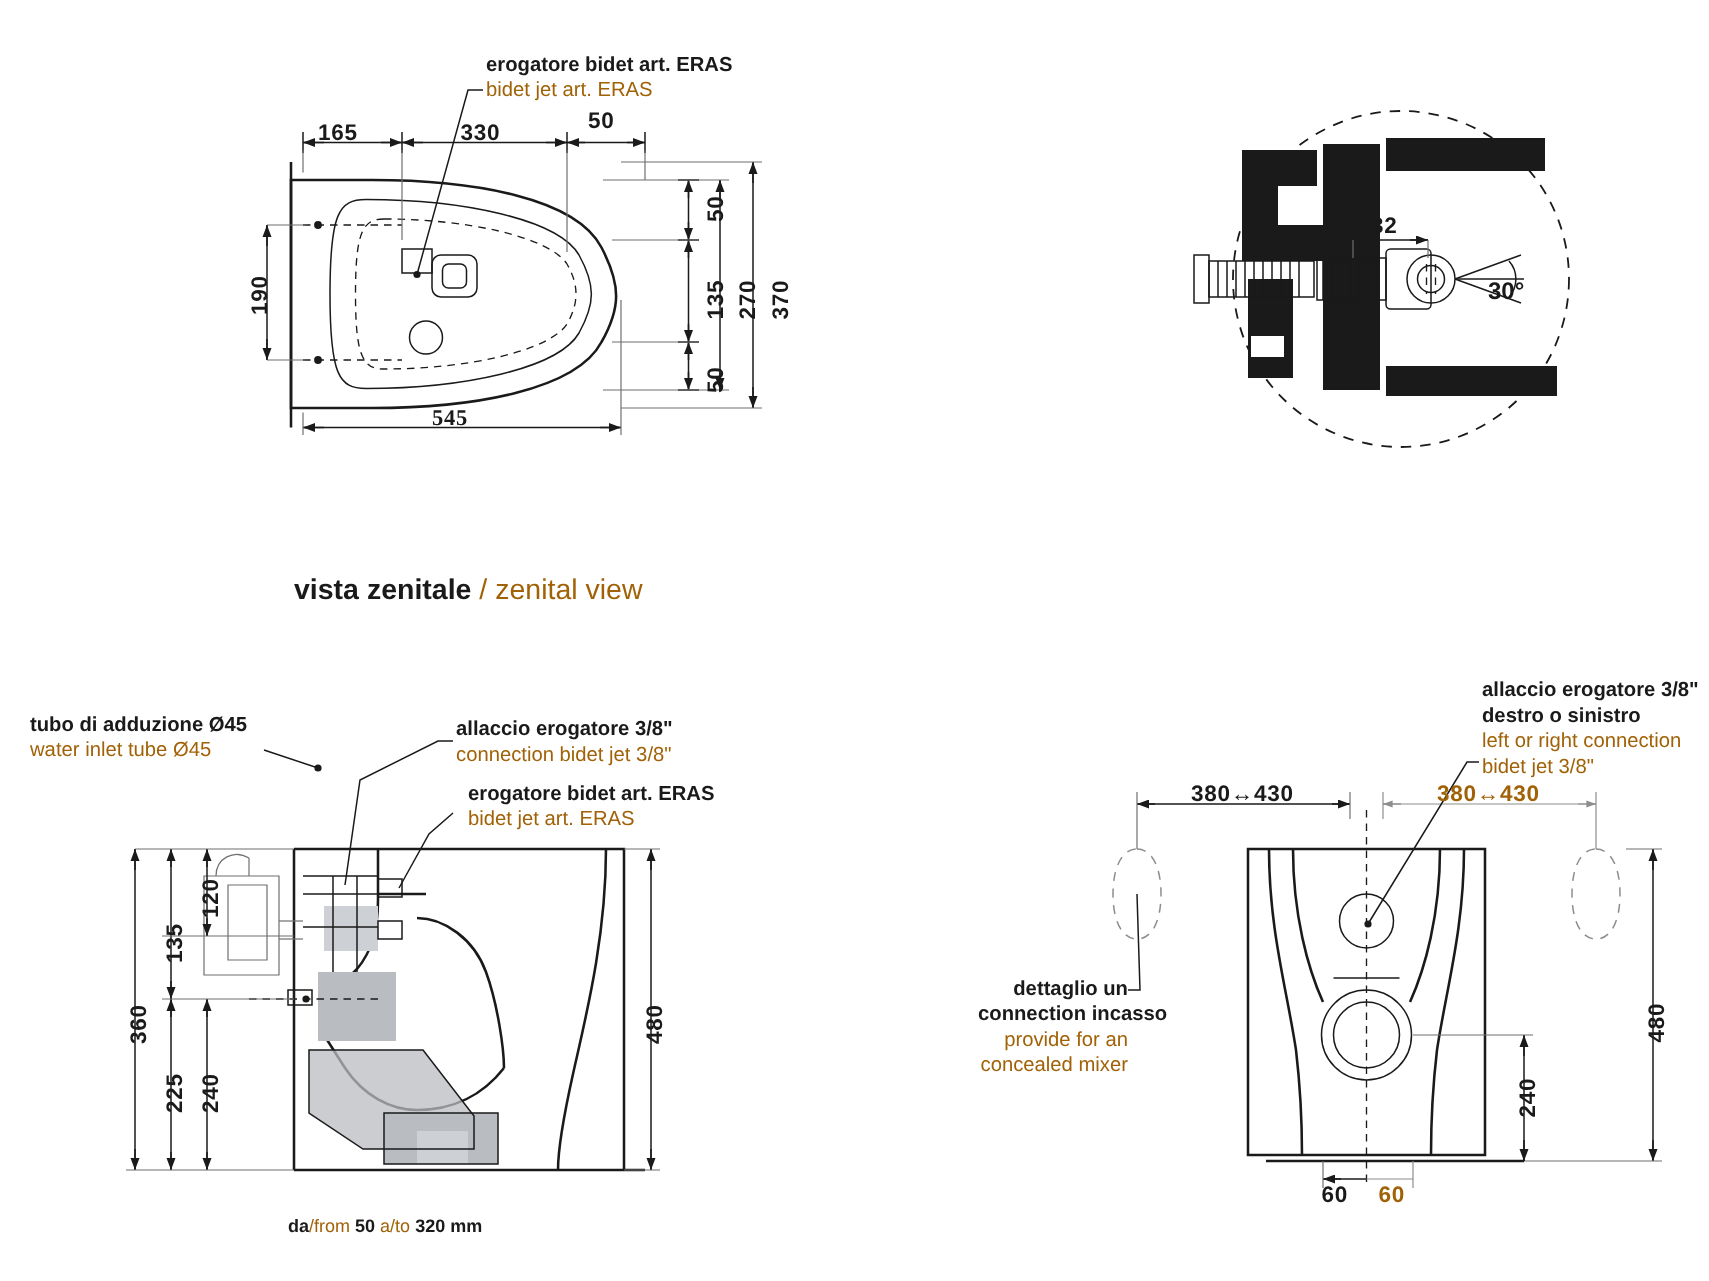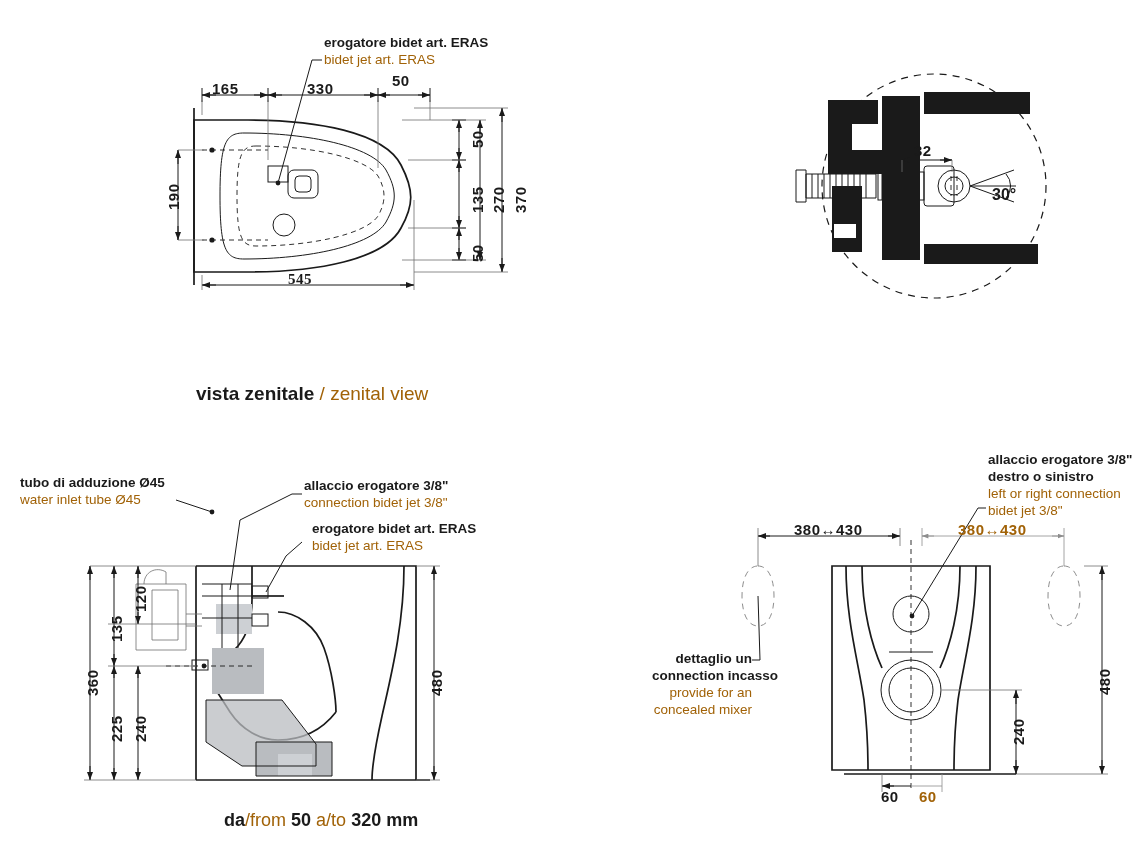--- a/index.html
+++ b/index.html
@@ -337,21 +337,21 @@
     <div class="gray">bidet jet art. ERAS</div>
   </div>
 
   <div class="lbl dimv" style="left:116px;top:612px;transform:rotate(-90deg);">120</div>
   <div class="lbl dimv" style="left:92px;top:642px;transform:rotate(-90deg);">135</div>
   <div class="lbl dimv" style="left:92px;top:742px;transform:rotate(-90deg);">225</div>
   <div class="lbl dimv" style="left:116px;top:742px;transform:rotate(-90deg);">240</div>
   <div class="lbl dimv" style="left:68px;top:696px;transform:rotate(-90deg);">360</div>
   <div class="lbl dimv" style="left:412px;top:696px;transform:rotate(-90deg);">480</div>
 
-  <div class="lbl" style="left:176px;top:810px;font-size:18px;margin-left:32px;">
+  <div class="lbl" style="left:176px;top:810px;font-size:12px;">
     <span class="bold">da</span><span class="gray">/from</span>
     <span class="bold">50</span>
     <span class="gray">a/to</span>
     <span class="bold">320 mm</span>
   </div>
 
   <div class="lbl note" style="left:972px;top:452px;">
     <div class="bold">allaccio erogatore 3/8"</div>
     <div class="bold">destro o sinistro</div>
     <div class="gray">left or right connection</div>

